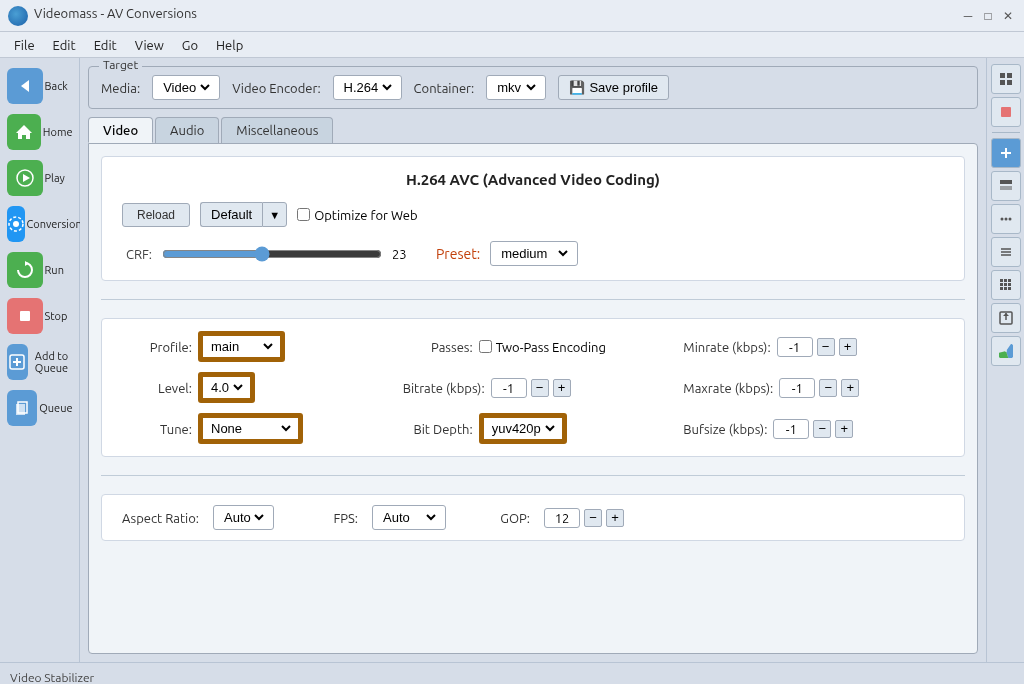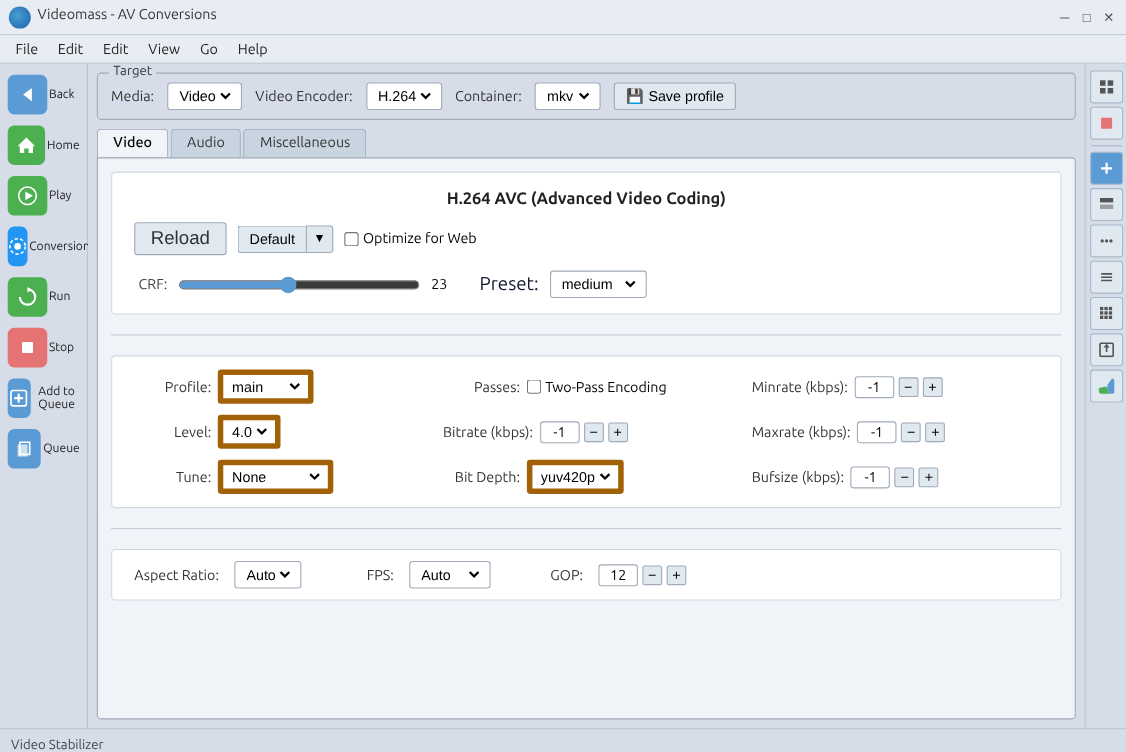--- a/index.html
+++ b/index.html
@@ -227,21 +227,21 @@
       align-items: center;
       gap: 10px;
       margin-bottom: 14px;
     }
     .btn {
       background: #e0e8f0;
       border: 1px solid #a0aab8;
       border-radius: 3px;
       padding: 4px 14px;
       cursor: pointer;
-      font-size: 17px;
+      font-size: 12px;
       color: #333;
     }
     .btn-default-group {
       display: flex;
       align-items: stretch;
     }
     .btn-default {
       background: #e0e8f0;
       border: 1px solid #a0aab8;
       border-right: none;
@@ -269,21 +269,21 @@
       display: flex;
       align-items: center;
       gap: 10px;
     }
     .crf-label { font-size: 13px; color: #444; min-width: 30px; text-align: right; }
     .crf-slider {
       width: 220px;
       accent-color: #5b9bd5;
     }
     .crf-value { font-size: 13px; min-width: 24px; }
-    .preset-label { font-size: 17px; color: #0f172a; margin-left: 10px; }
+    .preset-label { font-size: 14px; color: #c2410c; margin-left: 10px; }
     
     .params-section {
       background: white;
       border: 1px solid #d0d8e4;
       border-radius: 4px;
       padding: 12px 20px;
     }
     .params-grid {
       display: grid;
       grid-template-columns: 1fr 1fr 1fr;

